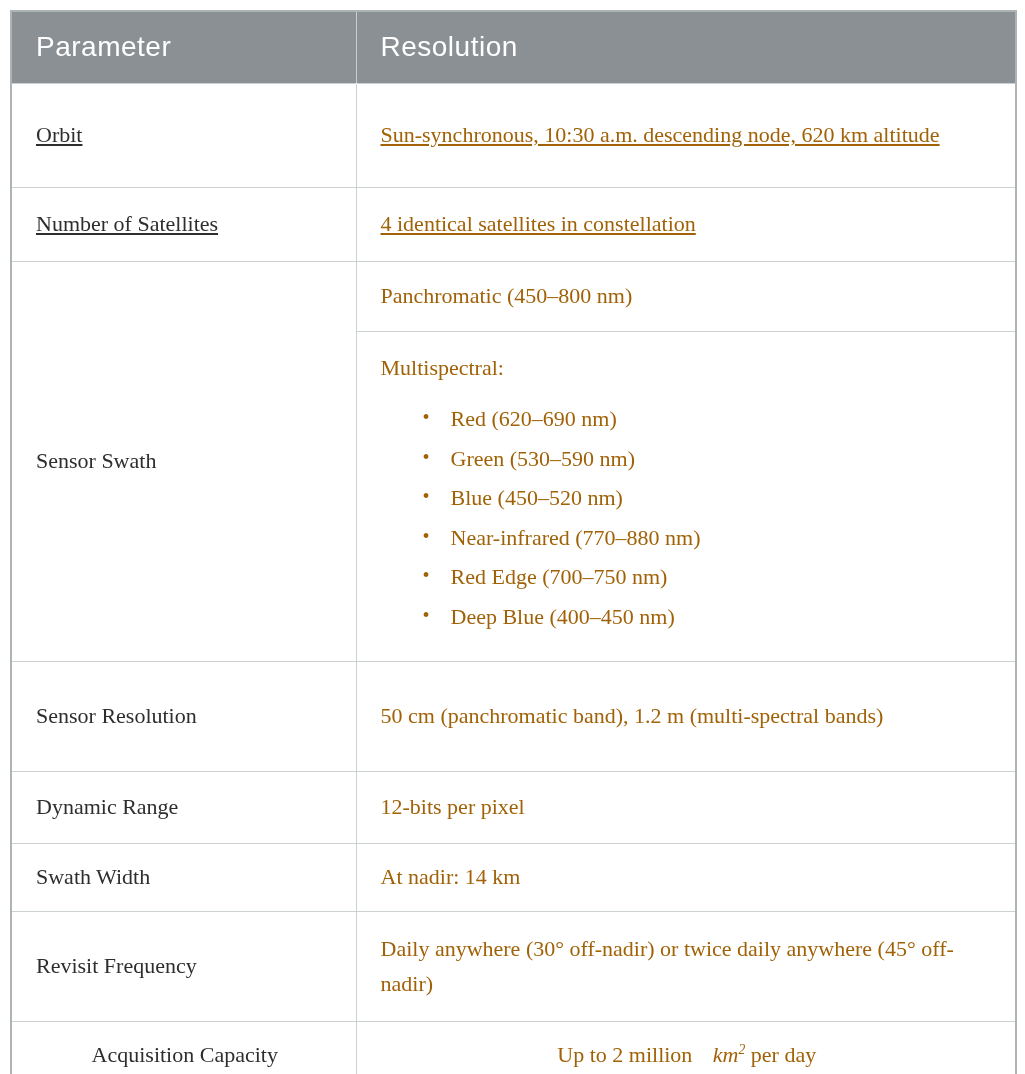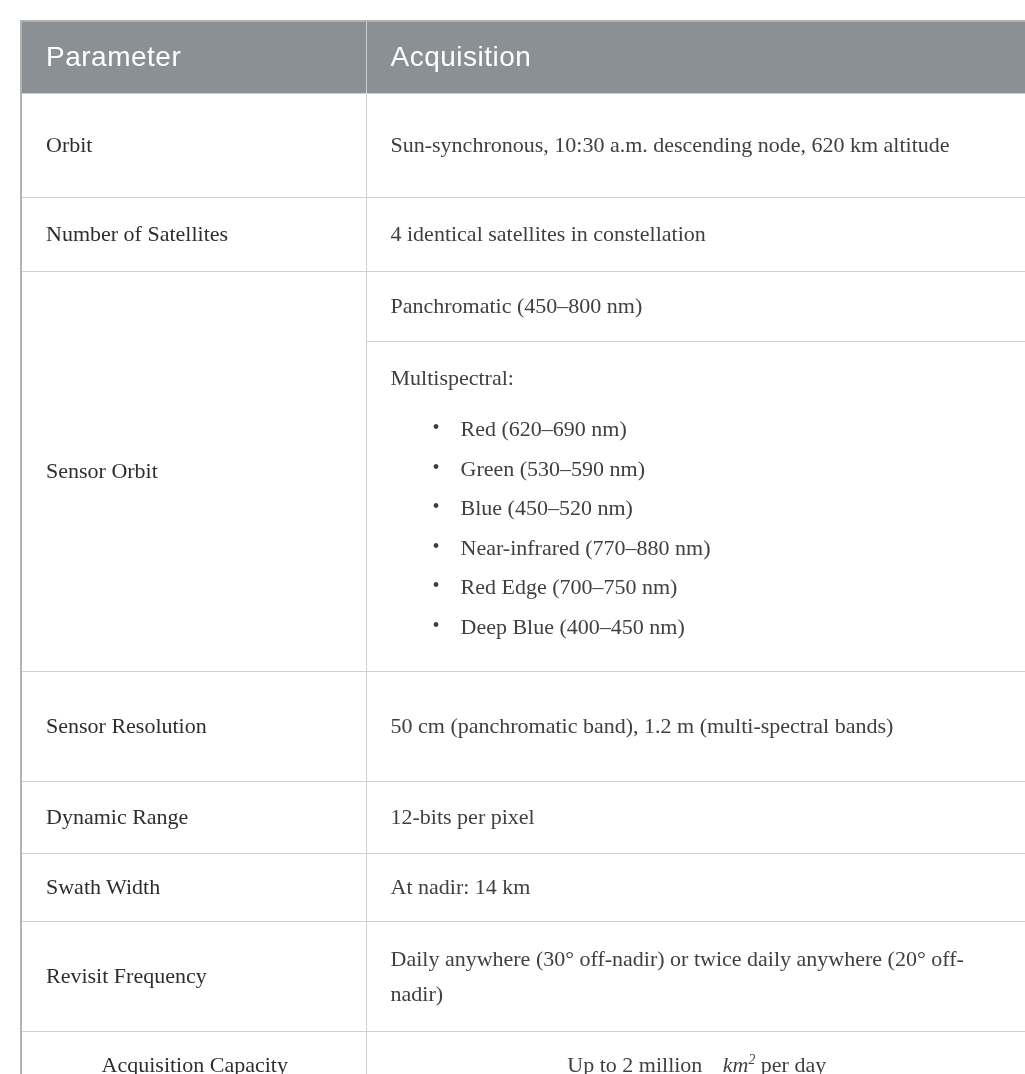--- a/index.html
+++ b/index.html
@@ -5,21 +5,21 @@
   * { box-sizing: border-box; margin: 0; padding: 0; }
 
   html, body {
     background: #ffffff;
     width: 1025px;
   }
 
   .page {
     width: 923px;
     height: 1074px;
-    padding: 20px;
+    padding: 10px;
     background: #ffffff;
     font-family: "Liberation Serif", "DejaVu Serif", serif;
   }
 
   table.spec-table {
     width: 1005px;
     border-collapse: collapse;
     table-layout: fixed;
     border: 2px solid #aeb3b6;
     color: #2e2e2e;
@@ -48,24 +48,24 @@
   
   tbody td {
     border: 1px solid #cbd0d3;
     font-size: 22px;
     line-height: 1.62;
     vertical-align: middle;
     padding: 12px 22px 12px 24px;
   }
 
   td.param-cell { color: #2e2e2e; }
-  td.desc-cell  { color: #404040; }
+  td.desc-cell  { color: #a16207; }
 
-  tr.row-orbit td        { height: 104px; }
-  tr.row-satellites td   { height: 74px;  }
+  tr.row-orbit td        { height: 104px; text-decoration: underline; }
+  tr.row-satellites td   { height: 74px; text-decoration: underline;  }
   tr.row-pan td          { height: 70px;  }
   tr.row-multi td        { height: 304px; vertical-align: top; padding-top: 16px; }
   tr.row-multi td.desc-cell { vertical-align: top; }
   tr.row-resolution td   { height: 110px; }
   tr.row-dynamic td      { height: 72px;  }
   tr.row-swath td        { height: 68px;  }
   tr.row-revisit td      { height: 110px; }
   tr.row-acquisition td  { height: 68px; text-align: center;  }
 
   
@@ -101,37 +101,37 @@
 
 <div class="page">
   <table class="spec-table">
     <colgroup>
       <col class="param-col">
       <col class="desc-col">
     </colgroup>
     <thead>
       <tr>
         <th>Parameter</th>
-        <th class="desc-th">Acquisition</th>
+        <th class="desc-th">Resolution</th>
       </tr>
     </thead>
     <tbody>
 
       <tr class="row-orbit">
         <td class="param-cell">Orbit</td>
         <td class="desc-cell">Sun-synchronous, 10:30 a.m. descending node, 620 km altitude</td>
       </tr>
 
       <tr class="row-satellites">
         <td class="param-cell">Number of Satellites</td>
         <td class="desc-cell">4 identical satellites in constellation</td>
       </tr>
 
       <tr class="row-pan">
-        <td class="param-cell" rowspan="2">Sensor Orbit</td>
+        <td class="param-cell" rowspan="2">Sensor Swath</td>
         <td class="desc-cell">Panchromatic (450–800 nm)</td>
       </tr>
 
       <tr class="row-multi">
         <td class="desc-cell">
           <div class="multi-label">Multispectral:</div>
           <ul class="band-list">
             <li>Red (620–690 nm)</li>
             <li>Green (530–590 nm)</li>
             <li>Blue (450–520 nm)</li>
@@ -152,21 +152,21 @@
         <td class="desc-cell">12-bits per pixel</td>
       </tr>
 
       <tr class="row-swath">
         <td class="param-cell">Swath Width</td>
         <td class="desc-cell">At nadir: 14 km</td>
       </tr>
 
       <tr class="row-revisit">
         <td class="param-cell">Revisit Frequency</td>
-        <td class="desc-cell">Daily anywhere (30° off-nadir) or twice daily anywhere (20° off-nadir)</td>
+        <td class="desc-cell">Daily anywhere (30° off-nadir) or twice daily anywhere (45° off-nadir)</td>
       </tr>
 
       <tr class="row-acquisition">
         <td class="param-cell">Acquisition Capacity</td>
         <td class="desc-cell">
           <span>Up to 2 million </span><span class="math-unit">km</span><sup class="math-exp">2</sup><span> per day</span>
         </td>
       </tr>
 
     </tbody>

